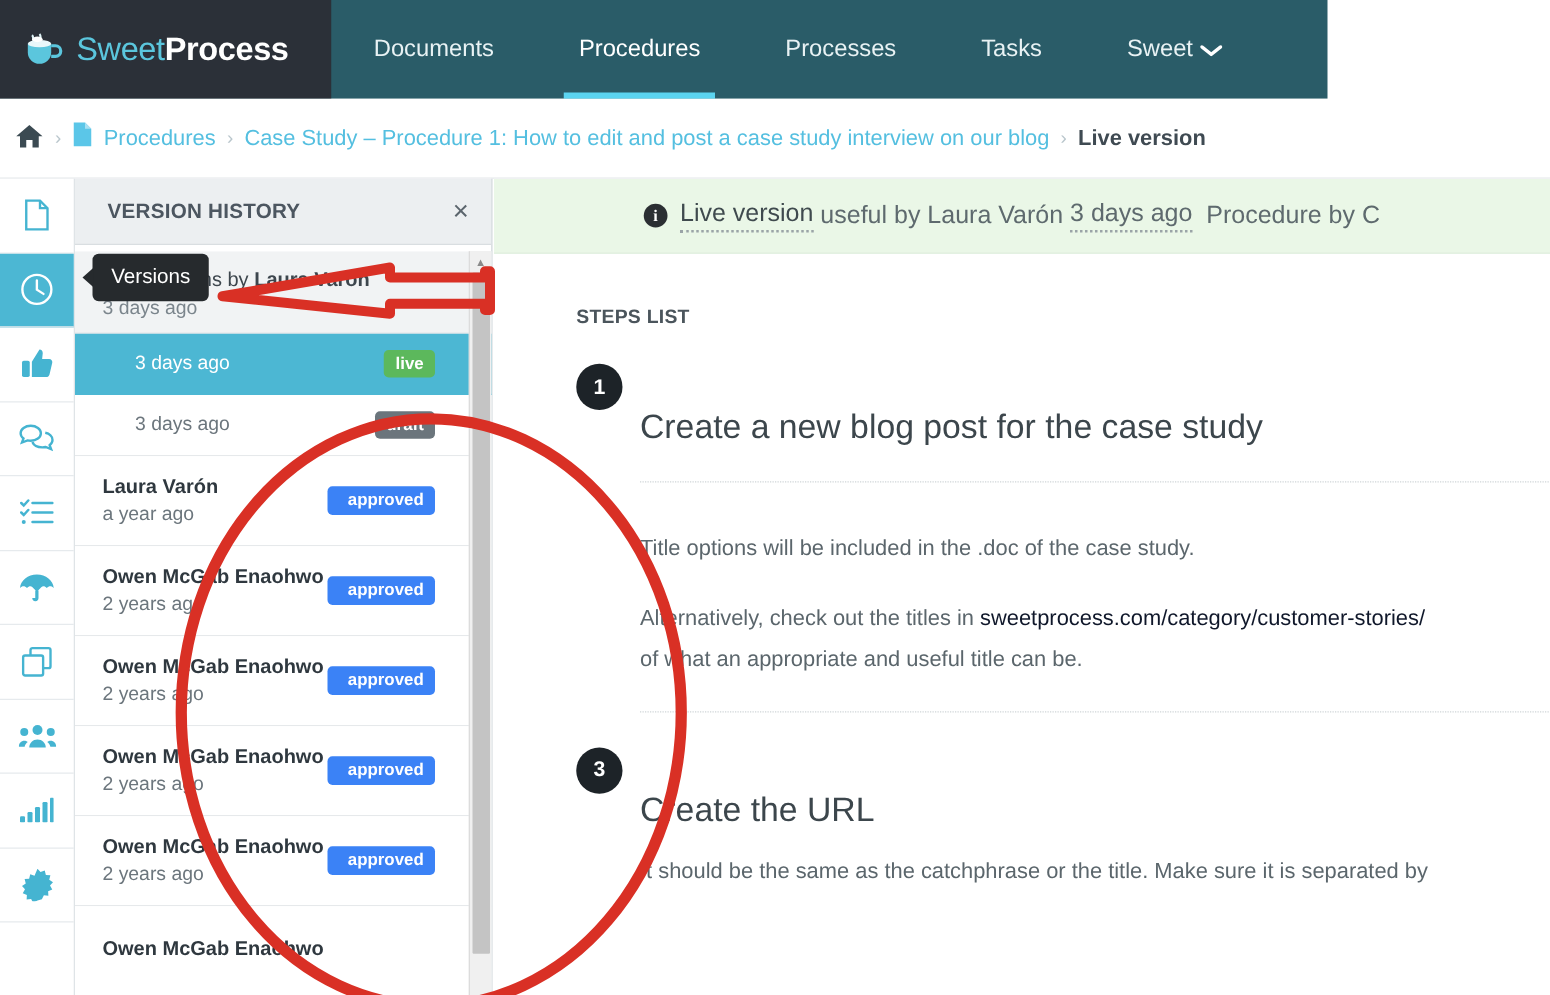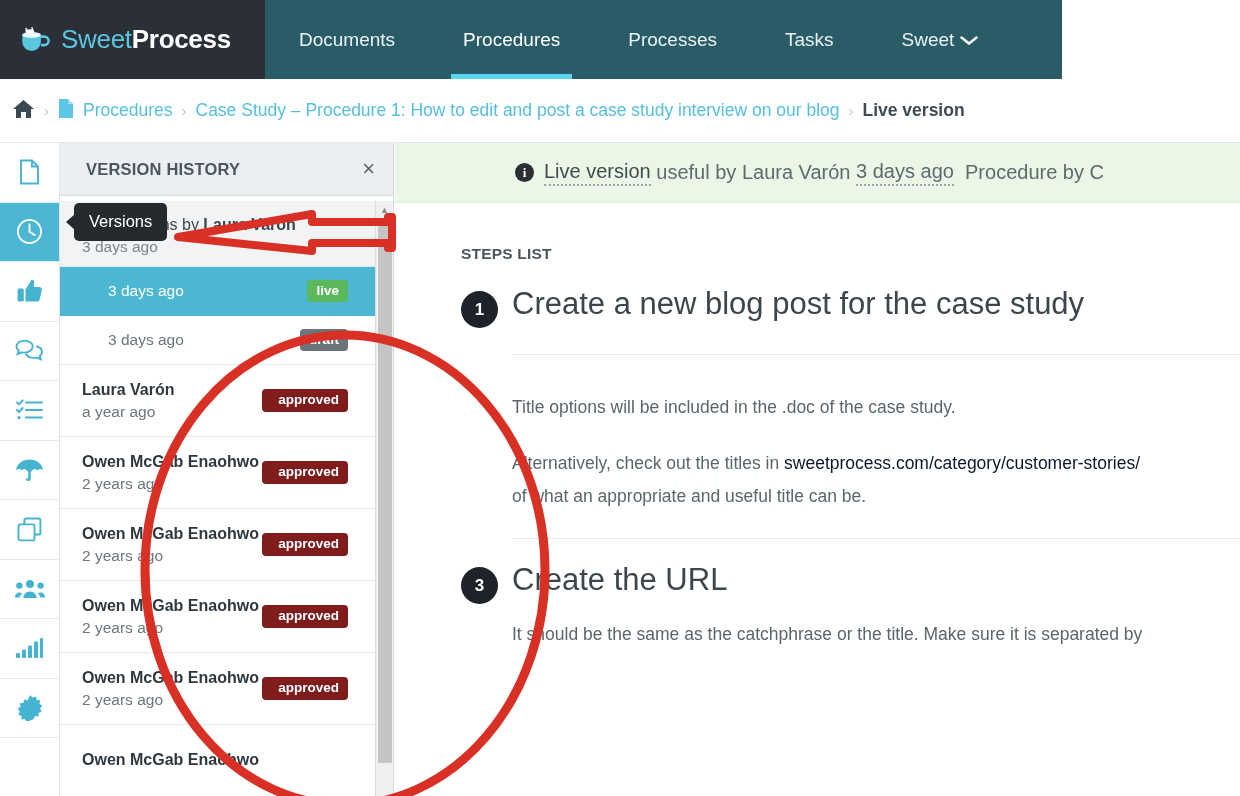--- a/index.html
+++ b/index.html
@@ -104,21 +104,21 @@
   .vrow-main { flex: 1; min-width: 0; }
   .vrow-name { font-size: 16px; font-weight: 700; color: #2f383f; line-height: 1.4; white-space: nowrap; }
   .vrow-time { font-size: 15.5px; color: #6c767d; line-height: 1.4; white-space: nowrap; }
   .vrow.selected .vrow-time { color: #ffffff; }
   .badge {
     flex: none; font-size: 13.5px; font-weight: 700; color: #ffffff;
     border-radius: 4px; padding: 4px 9px 5px; line-height: 1; margin-right: 32px;
   }
   .badge.live { background: #5cb85c; }
   .badge.draft { background: #6b757c; }
-  .badge.approved { background: #7f1d1d; padding-left: 16px; }
+  .badge.approved { background: #3b82f6; padding-left: 16px; }
 
   
   .vscroll {
     position: absolute; top: 58px; right: 0; width: 18px; height: 595px;
     background: #f0f0f0; border-left: 1px solid #dcdcdc;
   }
   .vscroll-up {
     height: 17px; display: flex; align-items: center; justify-content: center;
     color: #8a8a8a; font-size: 9px; background: #f0f0f0;
   }
@@ -164,22 +164,23 @@
     font-size: 15.5px; font-weight: 700; color: #4b555c; letter-spacing: .2px;
   }
   .step { padding-top: 22px; }
   .step-head { display: flex; align-items: flex-start; gap: 14px; }
   .step-num {
     flex: none; width: 37px; height: 37px; border-radius: 50%;
     background: #1d2328; color: #ffffff; font-size: 17px; font-weight: 700;
     display: flex; align-items: center; justify-content: center; margin-top: 6px;
   }
   .step-title {
-    font-size: 31px; color: #3c464c; font-weight: 400; line-height: 1.25;
+    font-size: 27px; color: #3c464c; font-weight: 400; line-height: 1.25;
     white-space: nowrap;
+    margin-top: 40px;
   }
   .step-body { padding-left: 51px; padding-top: 14px; }
   .step-p {
     font-size: 17.5px; color: #5b666c; line-height: 1.85; white-space: nowrap;
   }
   .step-p + .step-p { margin-top: 24px; }
   .step-p a { color: #0f172a; text-decoration: none; }
   .divider {
     margin: 26px 0 0 51px; border-top: 1px dotted #cfd5d8; width: 745px;
   }

